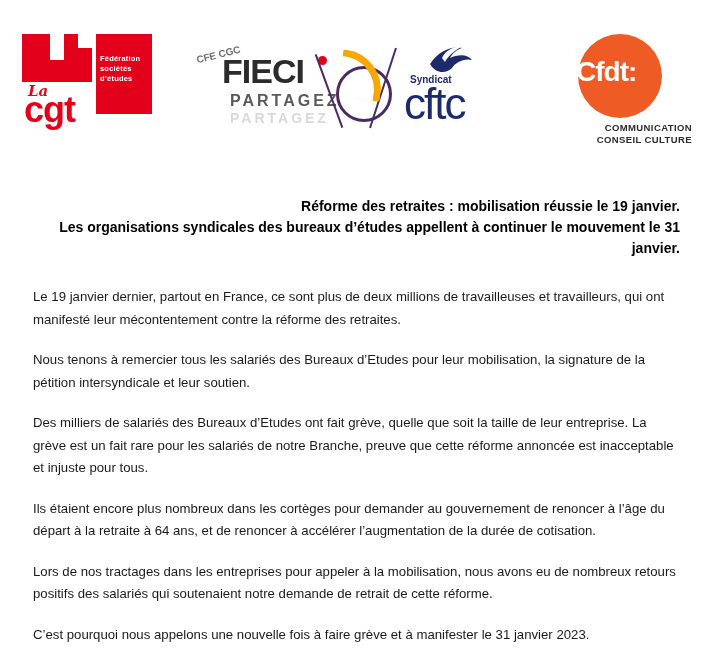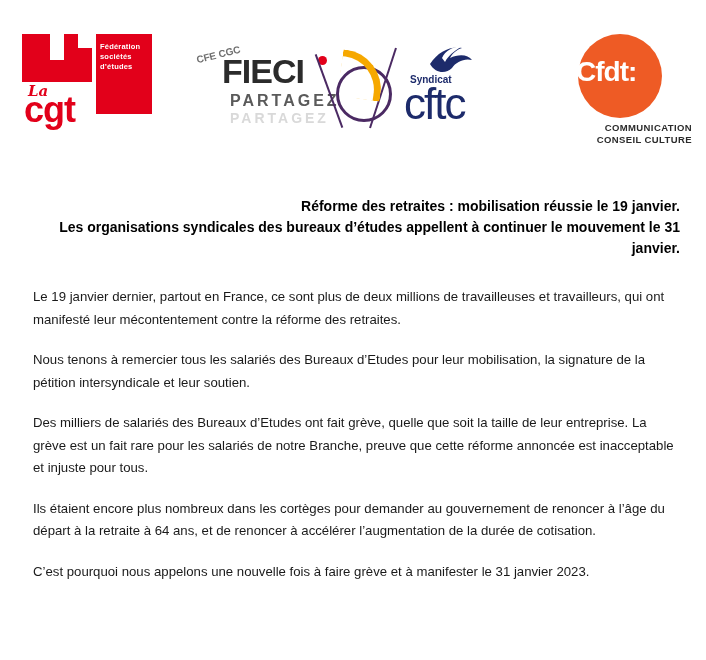--- a/index.html
+++ b/index.html
@@ -89,21 +89,21 @@
     position: absolute;
     left: 74px;
     top: 0px;
     width: 56px;
     height: 80px;
     background: #e2001a;
     color: #ffffff;
     font-size: 7.5px;
     font-weight: bold;
     line-height: 10px;
-    padding: 8px 4px;
+    padding: 20px 4px;
     box-sizing: border-box;
     letter-spacing: 0.2px;
   }
 
   
   .logo-fieci {
     position: absolute;
     left: 190px;
     top: 30px;
     width: 140px;
@@ -367,16 +367,17 @@
   <div class="headline">
     <span class="line1">Réforme des retraites : mobilisation réussie le 19 janvier.</span>
     <span class="line2">Les organisations syndicales des bureaux d’études appellent à continuer le mouvement le 31 janvier.</span>
   </div>
 
   <div class="body-text">
     <p>Le 19 janvier dernier, partout en France, ce sont plus de deux millions de travailleuses et travailleurs, qui ont manifesté leur mécontentement contre la réforme des retraites.</p>
     <p>Nous tenons à remercier tous les salariés des Bureaux d’Etudes pour leur mobilisation, la signature de la pétition intersyndicale et leur soutien.</p>
     <p>Des milliers de salariés des Bureaux d’Etudes ont fait grève, quelle que soit la taille de leur entreprise. La grève est un fait rare pour les salariés de notre Branche, preuve que cette réforme annoncée est inacceptable et injuste pour tous.</p>
     <p>Ils étaient encore plus nombreux dans les cortèges pour demander au gouvernement de renoncer à l’âge du départ à la retraite à 64 ans, et de renoncer à accélérer l’augmentation de la durée de cotisation.</p>
+    <p>Lors de nos tractages dans les entreprises pour appeler à la mobilisation, nous avons eu de nombreux retours positifs des salariés qui soutenaient notre demande de retrait de cette réforme.</p>
     <p>C’est pourquoi nous appelons une nouvelle fois à faire grève et à manifester le 31 janvier 2023.</p>
   </div>
 
 </div>
 
 </body></html>

